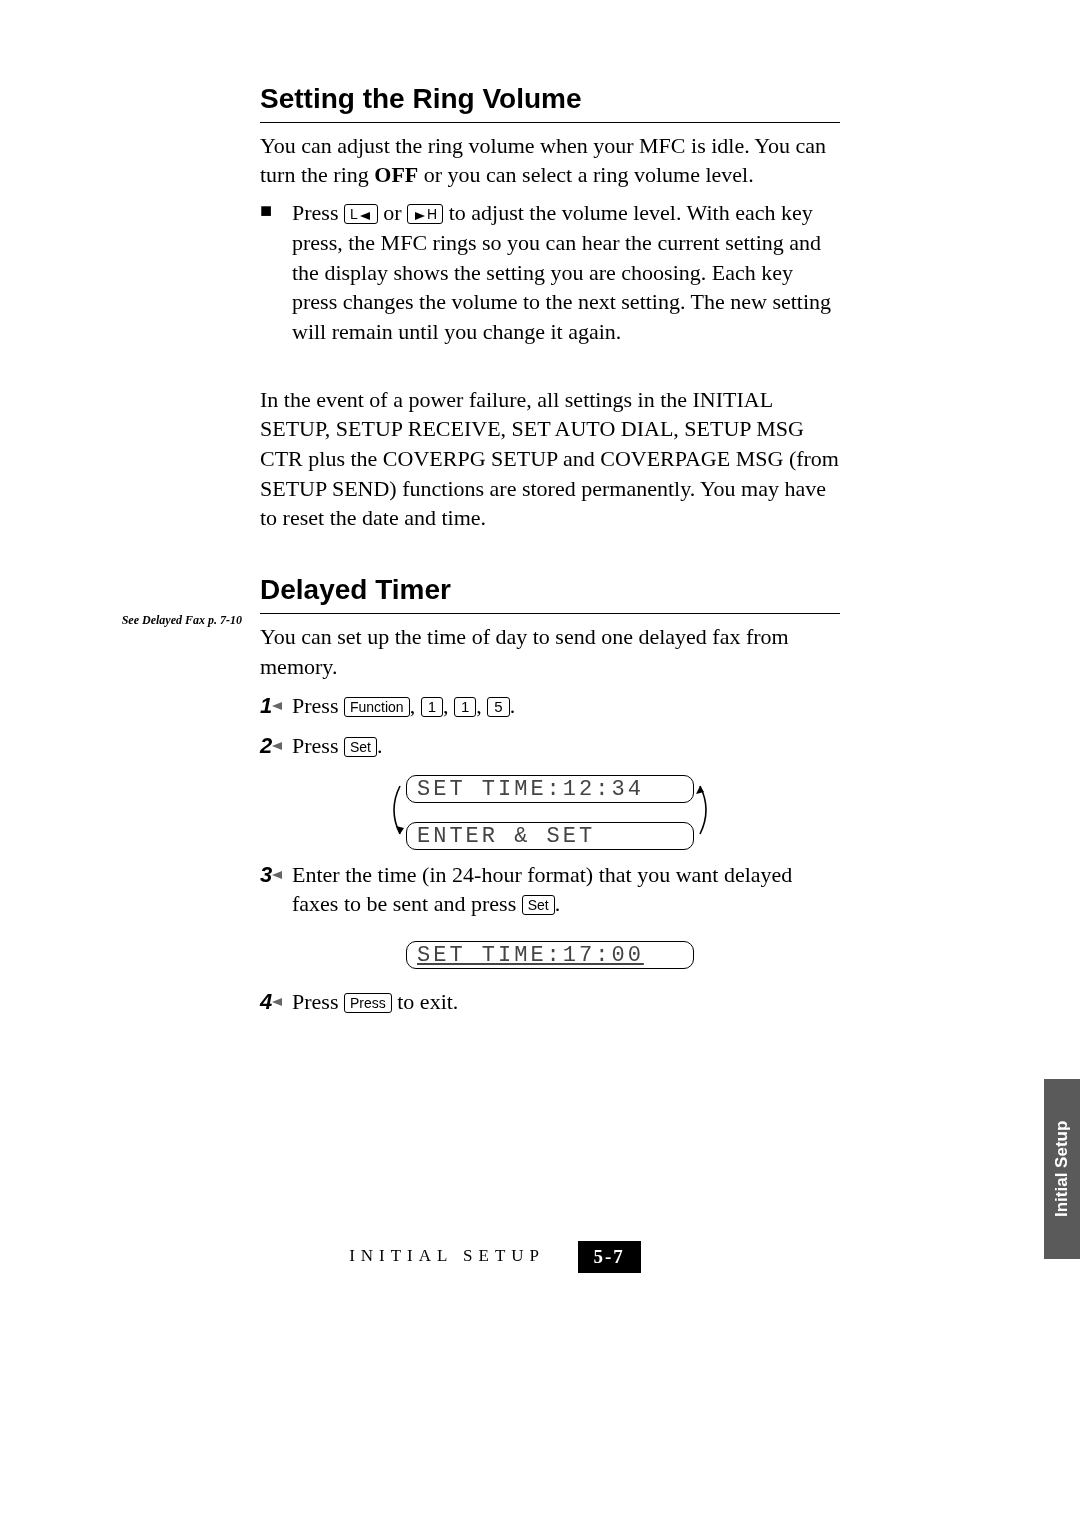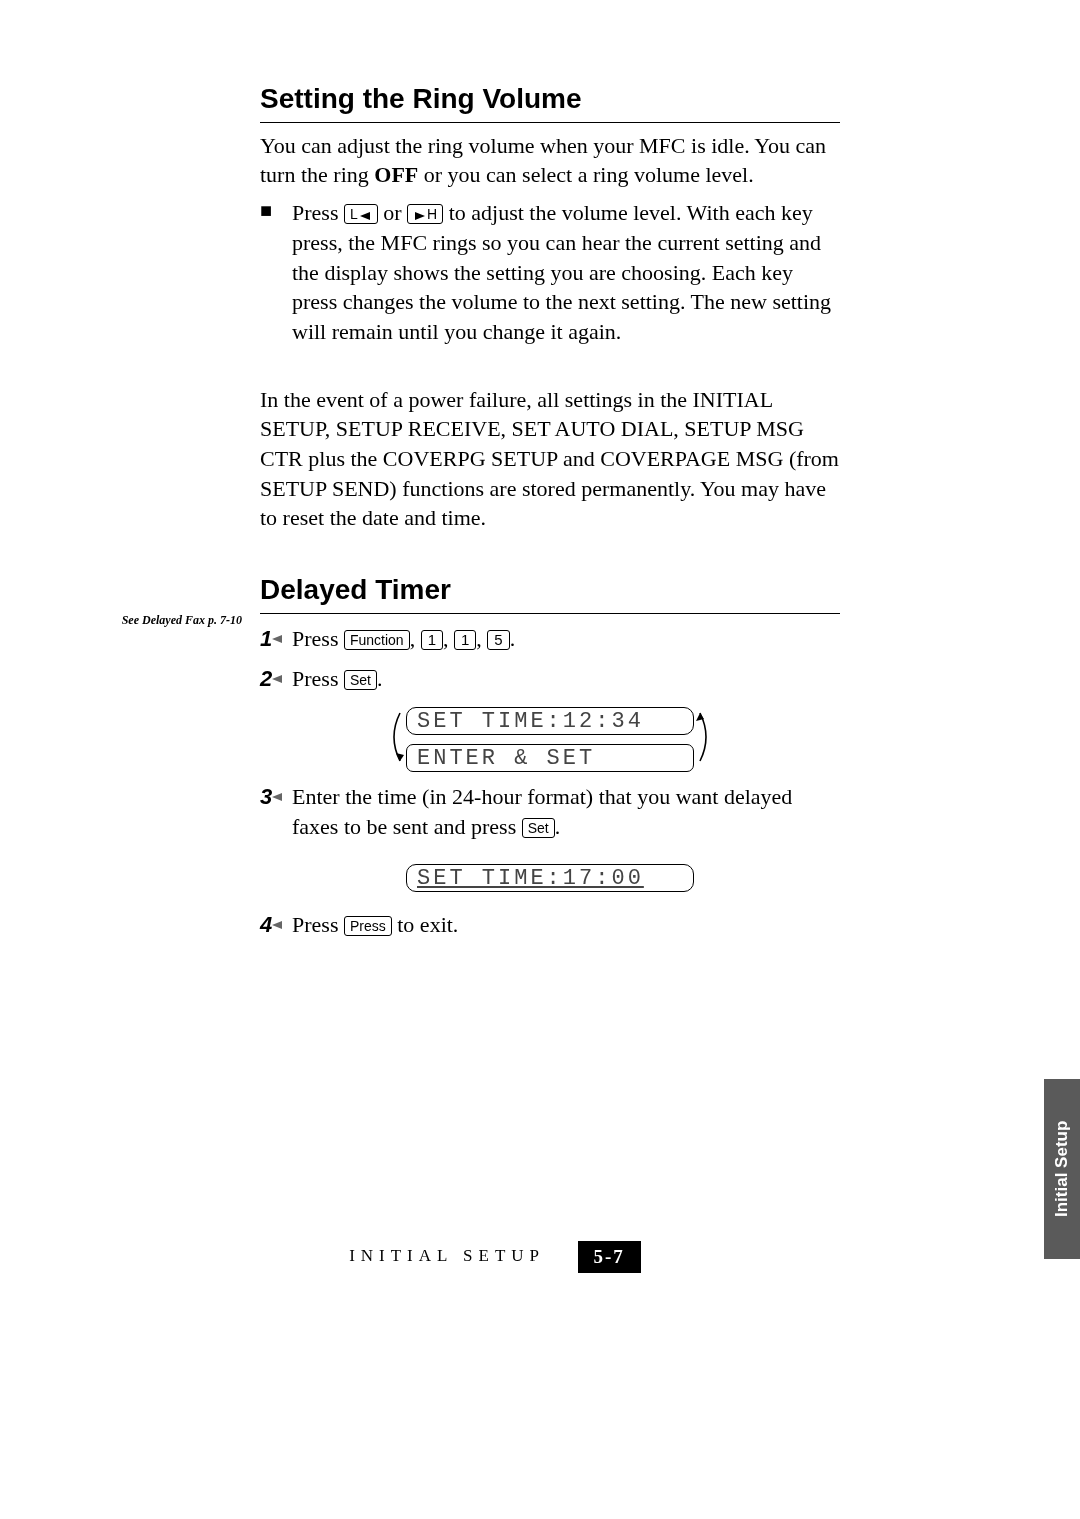--- a/index.html
+++ b/index.html
@@ -108,21 +108,21 @@
     padding: 1px 10px 0 10px;
     font-family: "Courier New", monospace;
     font-weight: 500;
     font-size: 22px;
     letter-spacing: 3px;
     line-height: 26px;
     height: 28px;
     width: 288px;
     color: #444;
   }
-  .lcd + .lcd { margin-top: 9px; border-radius: 7px; }
+  .lcd + .lcd { margin-top: 19px; }
   .lcd-single { margin: 8px auto 8px auto; text-decoration: underline; }
   .scroll-arrow {
     font-size: 26px;
     padding: 0 2px;
     line-height: 1;
   }
 
   .footer {
     position: absolute;
     bottom: 246px;
@@ -192,20 +192,21 @@
   <div class="section content-col">
     <p class="para">In the event of a power failure, all settings in the INITIAL SETUP, SETUP RECEIVE, SET AUTO DIAL, SETUP MSG CTR plus the COVERPG SETUP and COVERPAGE MSG (from SETUP SEND) functions are stored  permanently. You may have to reset the date and time.</p>
   </div>
 
   <div class="section" style="position:relative;">
     <div class="content-col">
       <h2>Delayed Timer</h2>
     </div>
     <div class="margin-note" style="top:42px;">See Delayed Fax p. 7-10</div>
     <div class="content-col">
+      <p class="para">You can set up the time of day to send one delayed fax from memory.</p>
 
       <div class="step-row">
         <div class="step-num">
           <span class="digit">1</span>
           <svg class="arrow">
               <polygon points="0,4 10,0 10,8" fill="#666"></polygon>
             </svg>
         </div>
         <div class="step-body">
           <span>Press </span><span class="keycap">Function</span><span>, </span><span class="keycap num">1</span><span>, </span><span class="keycap num">1</span><span>, </span><span class="keycap num">5</span><span>.</span>

